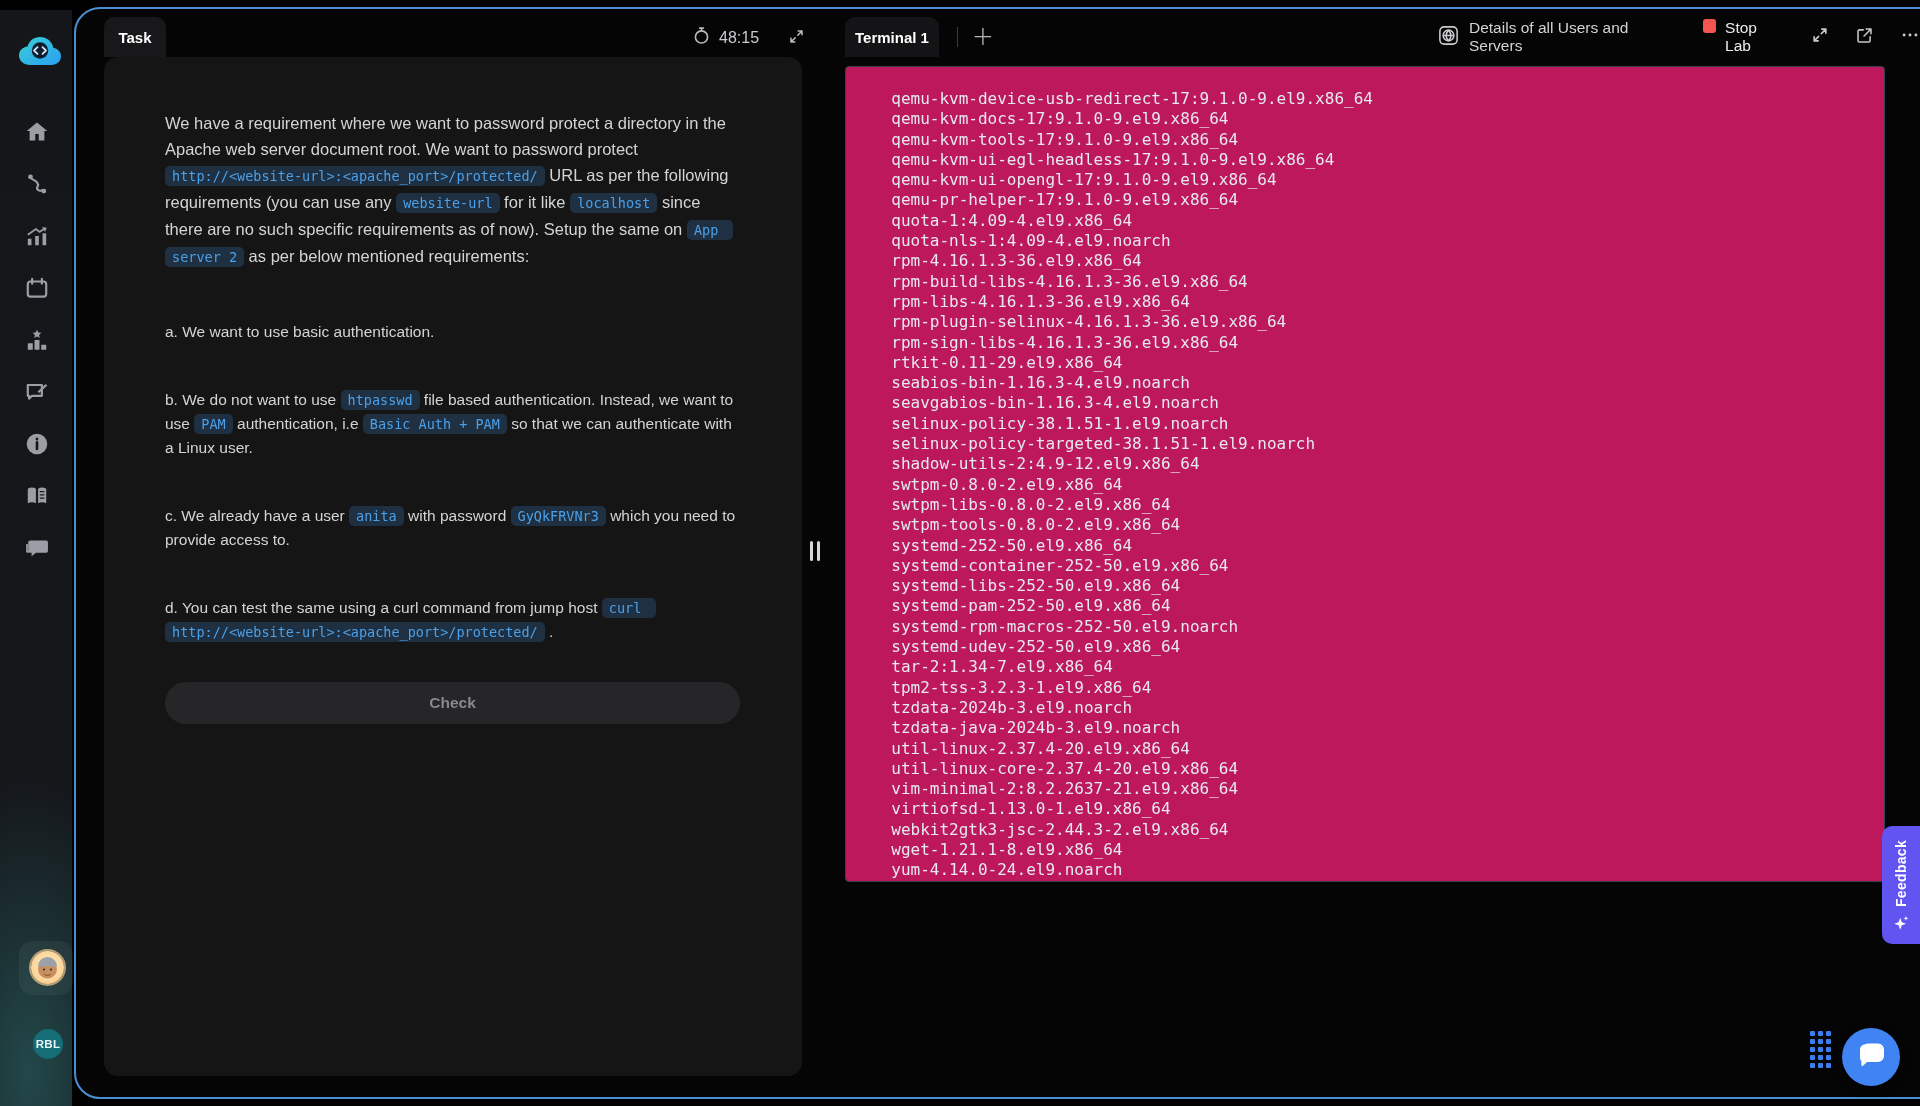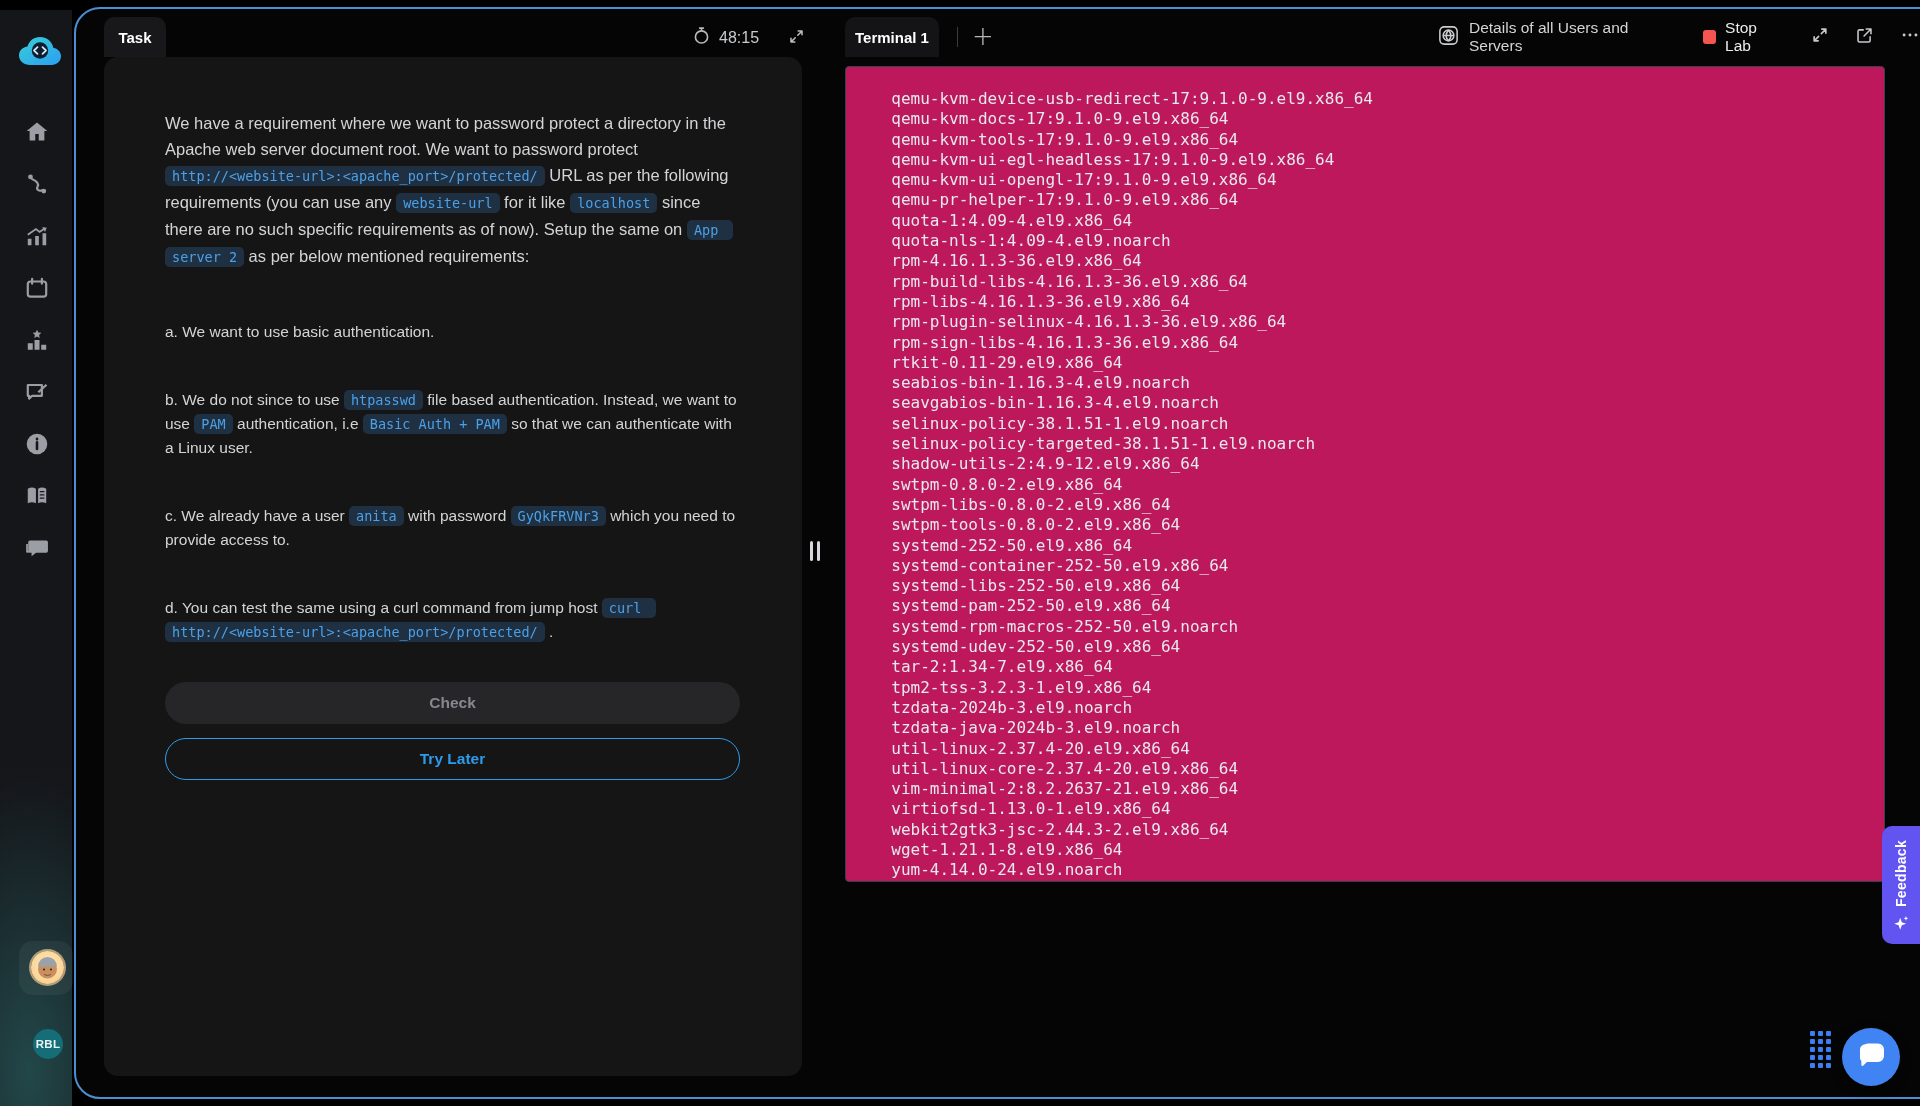--- a/index.html
+++ b/index.html
@@ -65,21 +65,21 @@
 
   
   .tabbar-sep { position:absolute; left:957px; top:27px; width:1px; height:20px; background:#3a3b3e; }
   .add-tab { position:absolute; left:968px; top:21px; width:30px; height:30px; color:#b4b6b9;
     font-size:26px; font-weight:300; display:flex; align-items:center; justify-content:center; cursor:pointer;
     font-family:"DejaVu Sans", sans-serif; }
 
   .hdr-right { position:absolute; left:1437px; top:20px; height:34px; display:flex; align-items:center; }
   .details-group { display:flex; align-items:center; gap:9px; cursor:pointer; color:#d2d4d6; }
   .details-label { font-size:15.5px; }
-  .stop-group { display:flex; align-items:center; gap:9px; cursor:pointer; margin-left:24px; }
+  .stop-group { display:flex; align-items:flex-start; gap:9px; cursor:pointer; margin-left:24px; }
   .stop-square { width:14px; height:14px; border-radius:3px; background:#f4564f; }
   .stop-label { font-size:15.5px; color:#ebeced; }
   .hdr-icon { margin-left:26px; color:#c6c8cb; cursor:pointer; display:block; }
 
   .terminal-panel { position:absolute; left:845px; top:66px; width:1040px; height:816px;
     background:#be185d; border:1px solid #3a414e; border-radius:4px; overflow:hidden; cursor:text; }
   .terminal-panel pre { margin:0; padding:22px 26px; font-family:"DejaVu Sans Mono", monospace;
     font-size:16px; line-height:20.3px; color:#e6e9ee; white-space:pre; }
   .p-user { color:#45d47d; }
   .p-sym  { color:#e3db72; }
@@ -209,25 +209,24 @@
 <span class="icon-btn" style="position:absolute;left:788px;top:28px;">
   <svg viewBox="0 0 20 20" width="17" height="17" fill="none" stroke="currentColor" stroke-width="1.8" stroke-linecap="round" stroke-linejoin="round">
     <path d="M12 3.5h4.5V8M16.5 3.5 11.5 8.5"></path>
     <path d="M8 16.5H3.5V12M3.5 16.5 8.5 11.5"></path>
   </svg>
 </span>
 
 <div class="task-panel">
   <p class="task-intro"><span class="seg">We have a requirement where we want to password protect a directory in the Apache web server document root. We want to password protect </span><span class="code-chip">http://&lt;website-url&gt;:&lt;apache_port&gt;/protected/</span><span class="seg"> URL as per the following requirements (you can use any </span><span class="code-chip">website-url</span><span class="seg"> for it like </span><span class="code-chip">localhost</span><span class="seg"> since there are no such specific requirements as of now). Setup the same on </span><span class="code-chip">App server 2</span><span class="seg"> as per below mentioned requirements:</span></p>
   <p class="task-item"><span class="seg">a. We want to use basic authentication.</span></p>
-  <p class="task-item"><span class="seg">b. We do not since to use </span><span class="code-chip">htpasswd</span><span class="seg"> file based authentication. Instead, we want to use </span><span class="code-chip">PAM</span><span class="seg"> authentication, i.e </span><span class="code-chip">Basic Auth + PAM</span><span class="seg"> so that we can authenticate with a Linux user.</span></p>
+  <p class="task-item"><span class="seg">b. We do not want to use </span><span class="code-chip">htpasswd</span><span class="seg"> file based authentication. Instead, we want to use </span><span class="code-chip">PAM</span><span class="seg"> authentication, i.e </span><span class="code-chip">Basic Auth + PAM</span><span class="seg"> so that we can authenticate with a Linux user.</span></p>
   <p class="task-item"><span class="seg">c. We already have a user </span><span class="code-chip">anita</span><span class="seg"> with password </span><span class="code-chip">GyQkFRVNr3</span><span class="seg"> which you need to provide access to.</span></p>
   <p class="task-item last"><span class="seg">d. You can test the same using a curl command from jump host </span><span class="code-chip">curl http://&lt;website-url&gt;:&lt;apache_port&gt;/protected/</span><span class="seg"> .</span></p>
   <div class="btn btn-check">Check</div>
-  <div class="btn btn-try">Try Later</div>
 </div>
 
 <div class="divider-handle">
     <i></i>
     <i></i>
   </div>
 
 <div class="tab terminal-tab">
   <span>Terminal 1</span>
 </div>

